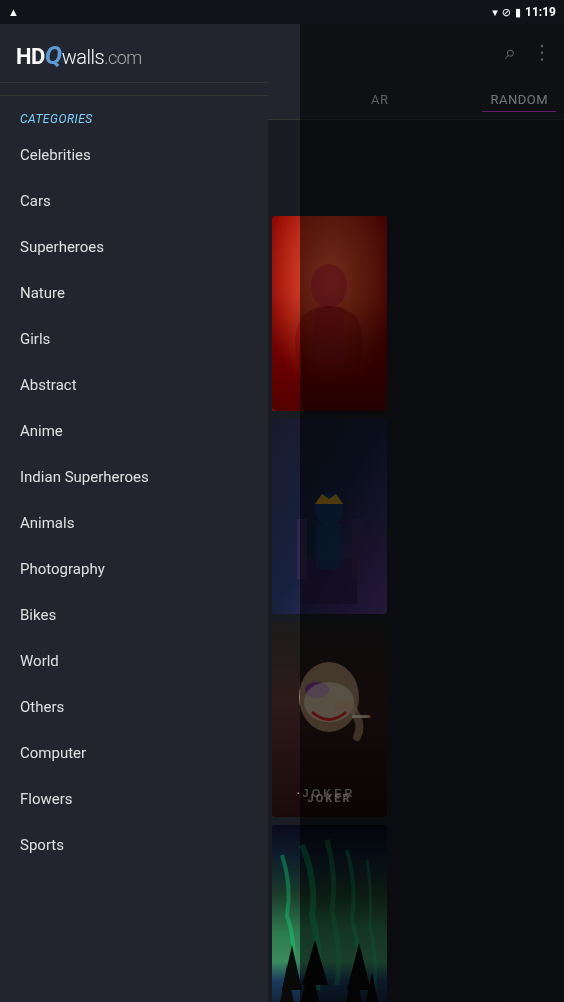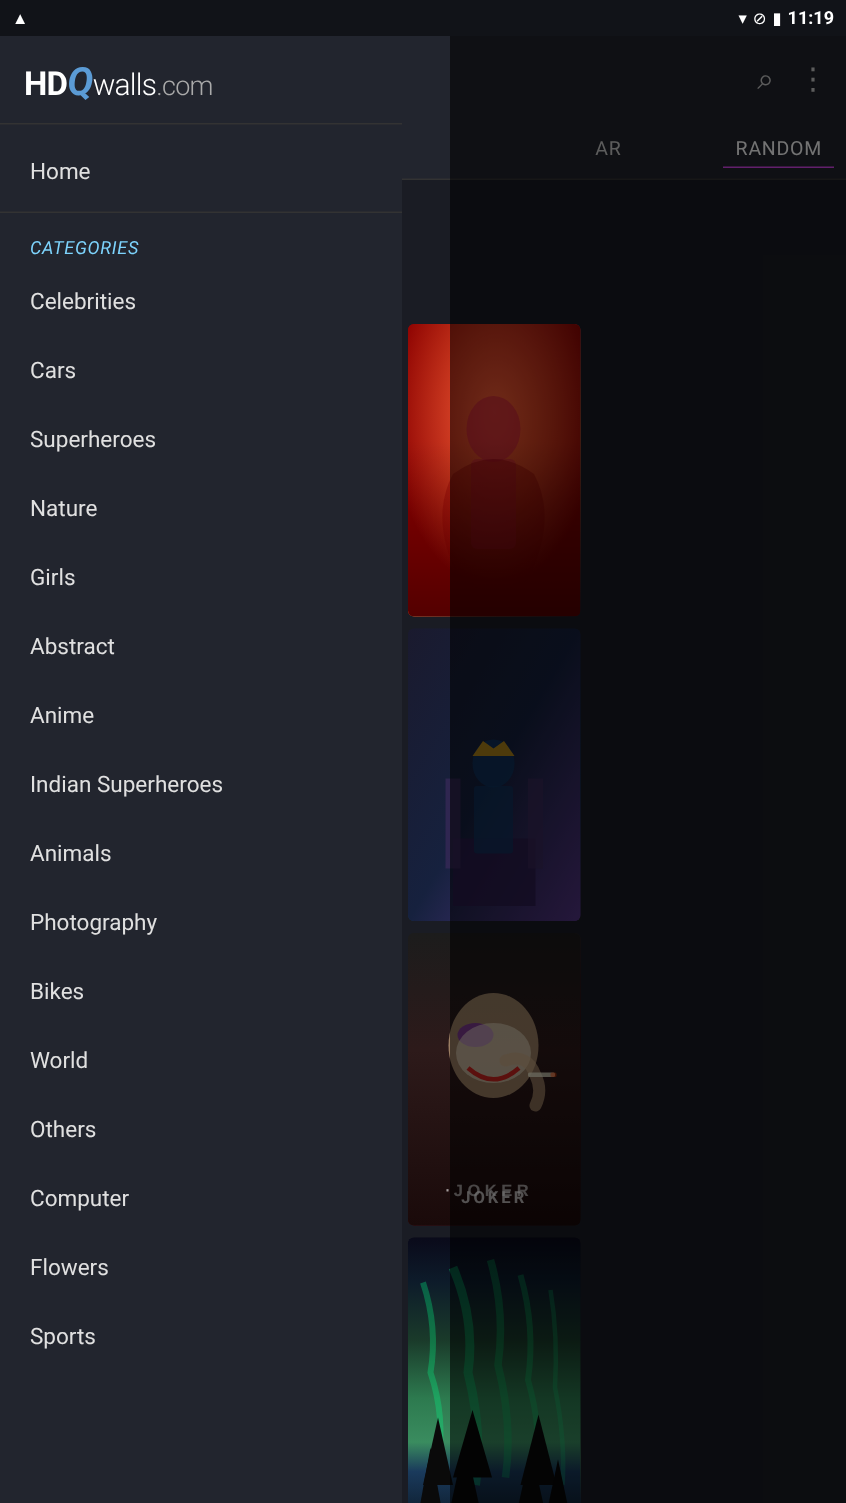--- a/index.html
+++ b/index.html
@@ -128,21 +128,21 @@
 
     
     .tabs-bar {
       display: flex;
       padding: 0 8px;
       background: #22252e;
       border-bottom: 1px solid #333;
       height: 40px;
       align-items: center;
       justify-content: flex-end;
-      gap: 12px;
+      gap: 38px;
     }
     .tab-item {
       color: #ccc;
       font-size: 13px;
       cursor: pointer;
       padding: 4px 8px;
       text-transform: uppercase;
       letter-spacing: 0.5px;
     }
     .tab-item.active {
@@ -228,23 +228,20 @@
 
   <div class="sidebar">
     <div class="sidebar-header">
       <div class="sidebar-logo">
         <span class="logo-hd">HD</span><span class="logo-q">Q</span><span class="logo-walls">walls</span><span class="logo-dot">.</span><span class="logo-com">com</span>
       </div>
     </div>
 
     <div class="sidebar-menu">
 
-      <div class="sidebar-item">
-        <span>Home</span>
-      </div>
 
       <hr class="divider">
 
       <div class="sidebar-section-label">Categories</div>
 
       <div class="sidebar-item">
         <span>Celebrities</span>
       </div>
       <div class="sidebar-item">
         <span>Cars</span>

